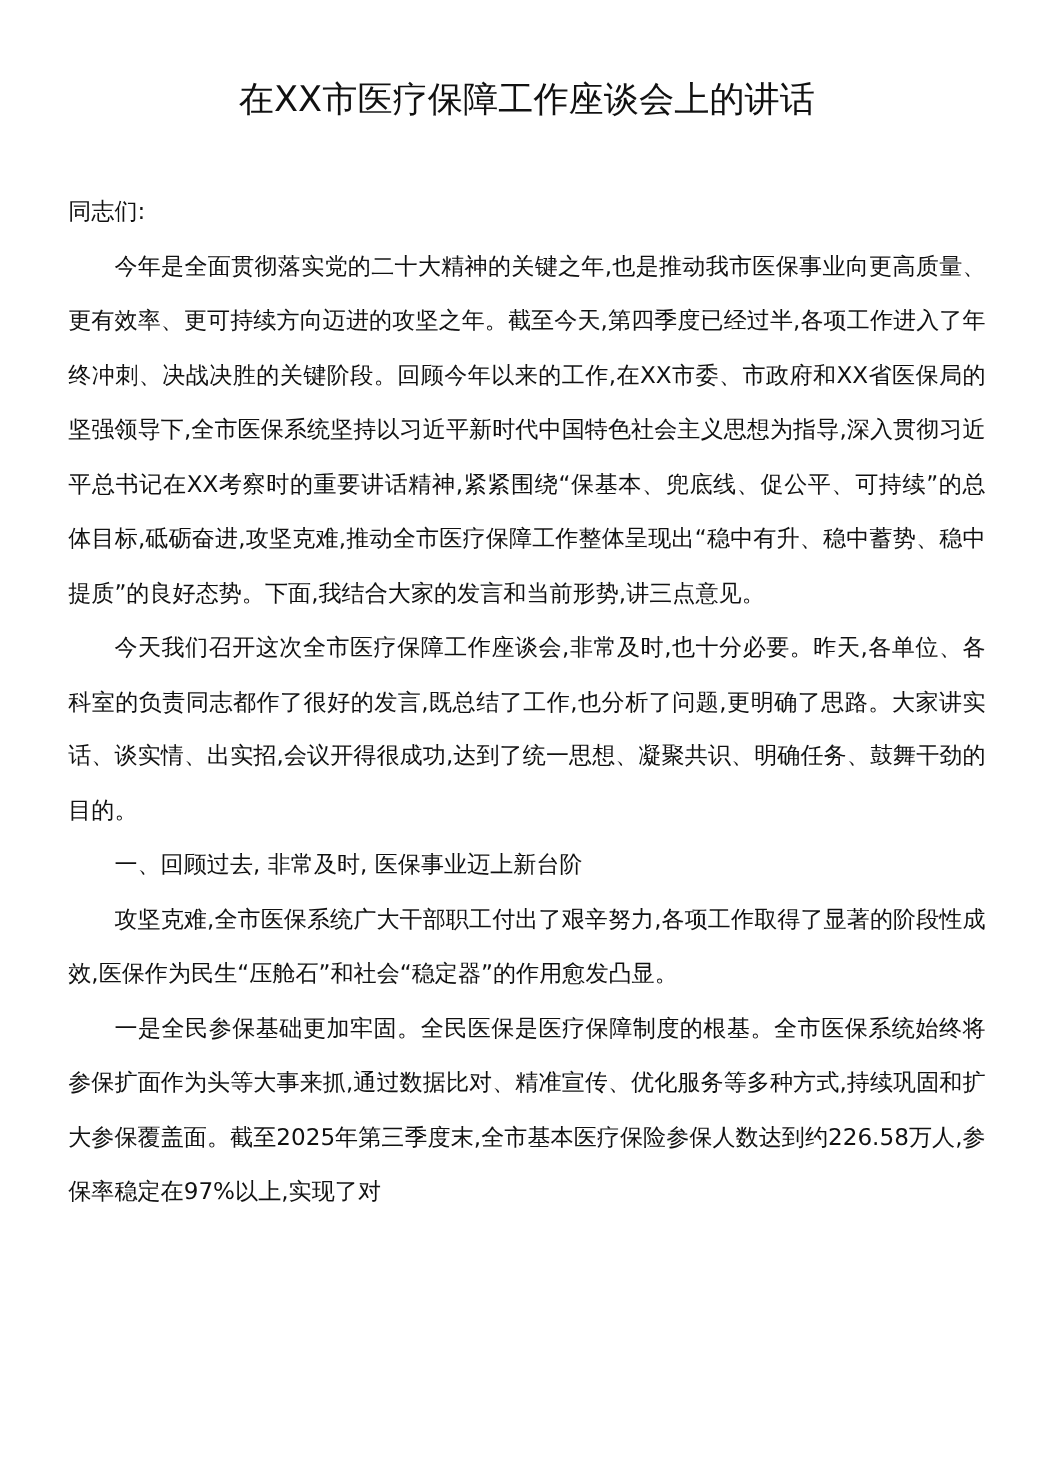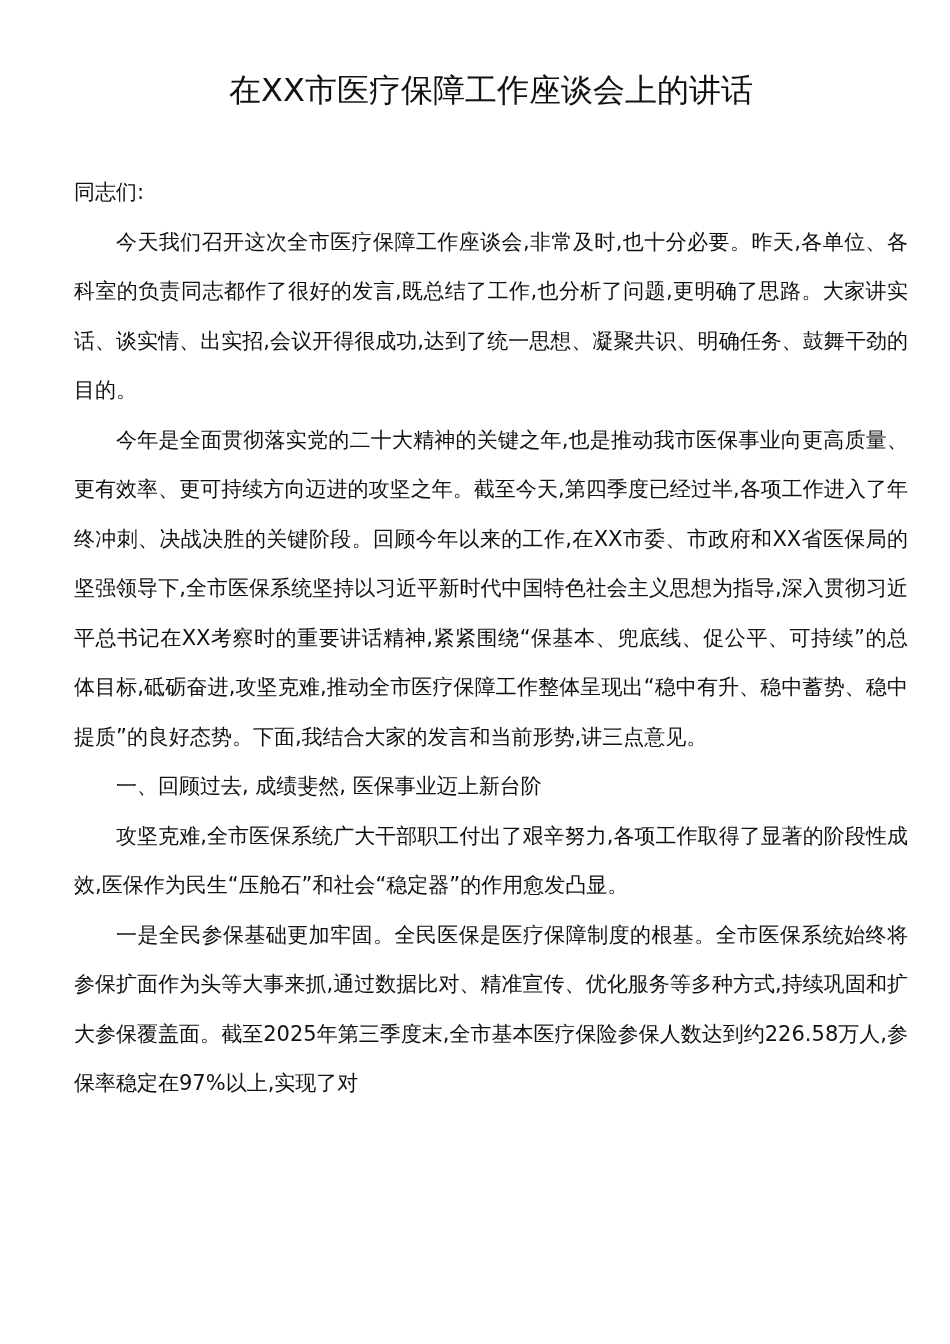--- a/index.html
+++ b/index.html
@@ -1,18 +1,18 @@
 <!DOCTYPE html>
 <html><head>
 <meta charset="utf-8">
 <style>
   html, body { margin: 0; padding: 0; background: #ffffff; }
   body { width: 950px; height: 1344px; overflow: hidden; position: relative; }
   .page {
-    position: absolute; left: 16px; top: 0; width: 908px; height: 1344px;
+    position: absolute; left: 4px; top: 0; width: 908px; height: 1344px;
     background: #ffffff; color: #111111;
     font-family: "DejaVu Sans", "Liberation Sans", sans-serif;
   }
   .title {
     position: absolute; left: 0; top: 66px; width: 950px;
     text-align: center; font-size: 32px; line-height: 48px; color: #111;
     letter-spacing: 0px;
   }
   .body {
     position: absolute; left: 58px; top: 168px; width: 834px;
@@ -24,19 +24,19 @@
   .bold { font-weight: normal; }
   .heading { text-indent: 2em; }
 </style>
 </head>
 <body>
 
 <div class="page">
   <div class="title">在XX市医疗保障工作座谈会上的讲话</div>
   <div class="body">
     <p>同志们:</p>
+    <p class="indent">今年是全面贯彻落实党的二十大精神的关键之年,也是推动我市医保事业向更高质量、更有效率、更可持续方向迈进的攻坚之年。截至今天,第四季度已经过半,各项工作进入了年终冲刺、决战决胜的关键阶段。回顾今年以来的工作,在XX市委、市政府和XX省医保局的坚强领导下,全市医保系统坚持以习近平新时代中国特色社会主义思想为指导,深入贯彻习近平总书记在XX考察时的重要讲话精神,紧紧围绕“保基本、兜底线、促公平、可持续”的总体目标,砥砺奋进,攻坚克难,推动全市医疗保障工作整体呈现出“稳中有升、稳中蓄势、稳中提质”的良好态势。下面,我结合大家的发言和当前形势,讲三点意见。</p>
     <p class="indent">今天我们召开这次全市医疗保障工作座谈会,非常及时,也十分必要。昨天,各单位、各科室的负责同志都作了很好的发言,既总结了工作,也分析了问题,更明确了思路。大家讲实话、谈实情、出实招,会议开得很成功,达到了统一思想、凝聚共识、明确任务、鼓舞干劲的目的。</p>
-    <p class="indent">今年是全面贯彻落实党的二十大精神的关键之年,也是推动我市医保事业向更高质量、更有效率、更可持续方向迈进的攻坚之年。截至今天,第四季度已经过半,各项工作进入了年终冲刺、决战决胜的关键阶段。回顾今年以来的工作,在XX市委、市政府和XX省医保局的坚强领导下,全市医保系统坚持以习近平新时代中国特色社会主义思想为指导,深入贯彻习近平总书记在XX考察时的重要讲话精神,紧紧围绕“保基本、兜底线、促公平、可持续”的总体目标,砥砺奋进,攻坚克难,推动全市医疗保障工作整体呈现出“稳中有升、稳中蓄势、稳中提质”的良好态势。下面,我结合大家的发言和当前形势,讲三点意见。</p>
-    <p class="heading">一、回顾过去, 成绩斐然, 医保事业迈上新台阶</p>
+    <p class="heading">一、回顾过去, 非常及时, 医保事业迈上新台阶</p>
     <p class="indent">攻坚克难,全市医保系统广大干部职工付出了艰辛努力,各项工作取得了显著的阶段性成效,医保作为民生“压舱石”和社会“稳定器”的作用愈发凸显。</p>
     <p class="indent"><span class="bold">一是</span><span>全民参保基础更加牢固。全民医保是医疗保障制度的根基。全市医保系统始终将参保扩面作为头等大事来抓,通过数据比对、精准宣传、优化服务等多种方式,持续巩固和扩大参保覆盖面。截至2025年第三季度末,全市基本医疗保险参保人数达到约226.58万人,参保率稳定在97%以上,实现了对</span></p>
   </div>
 </div>
 
 </body></html>

